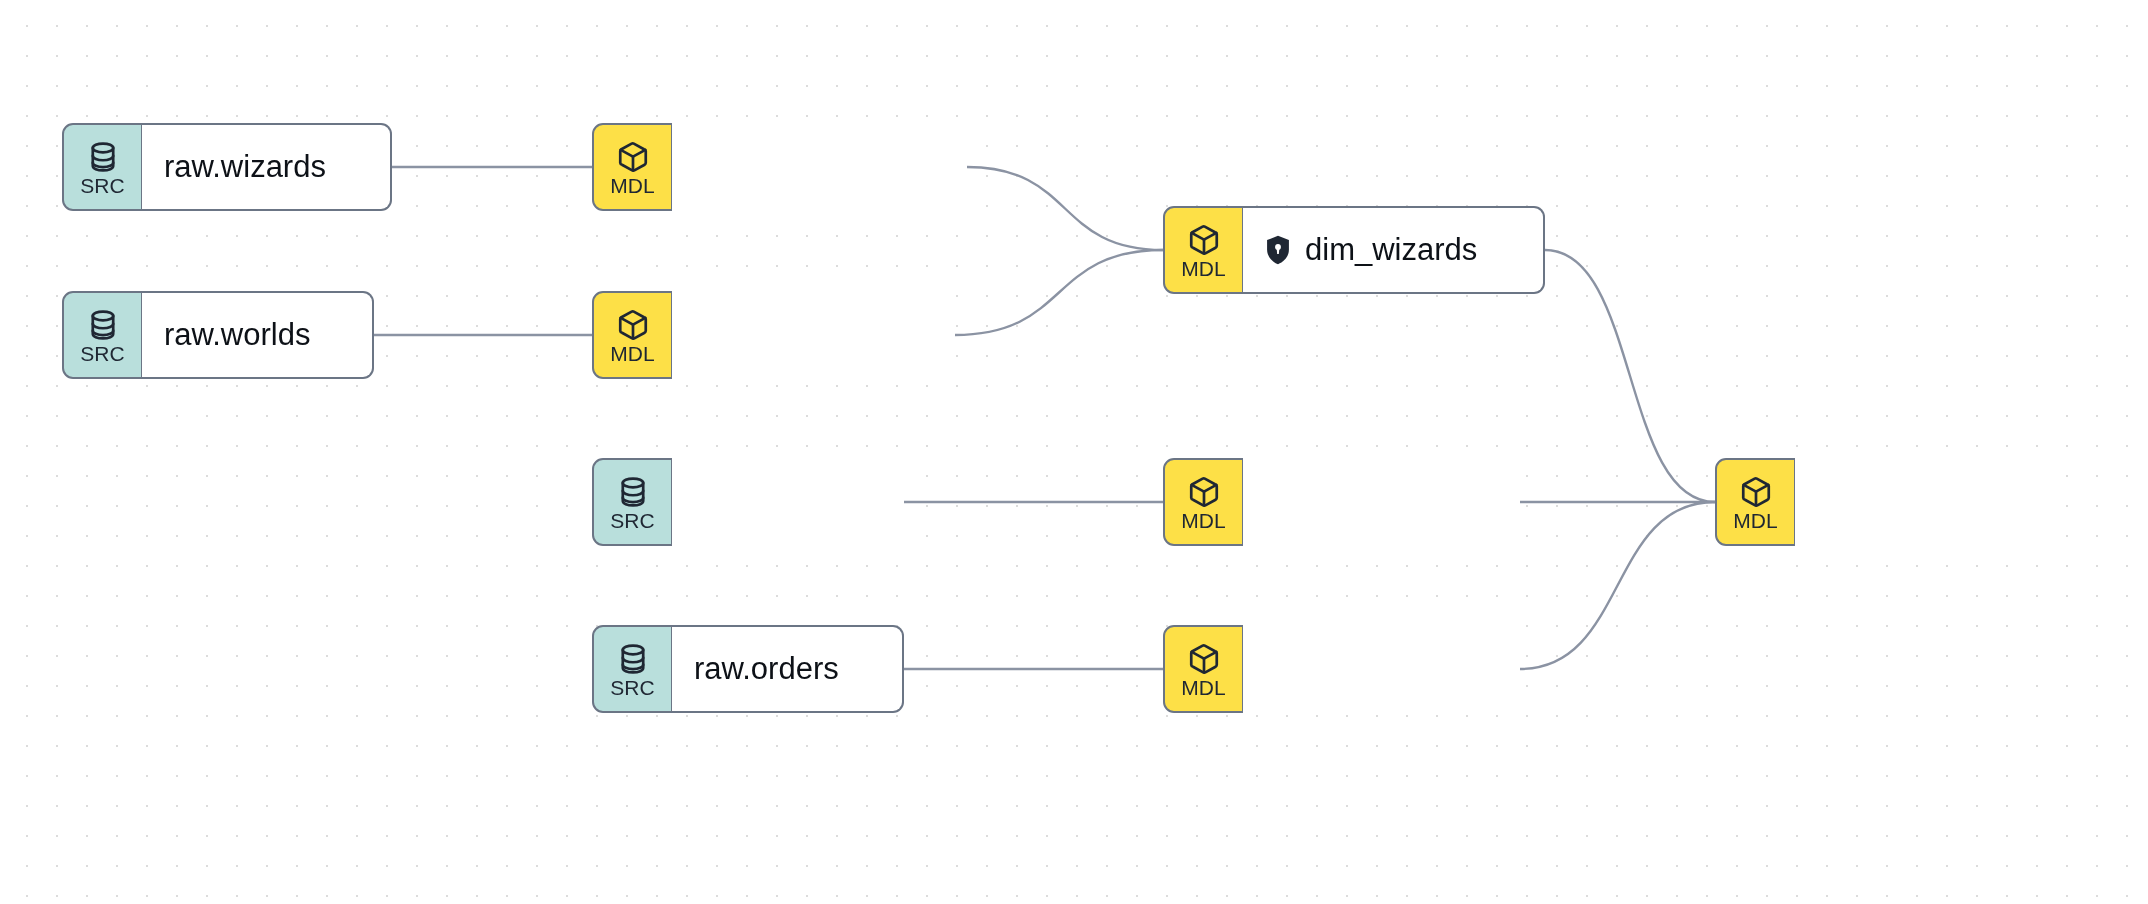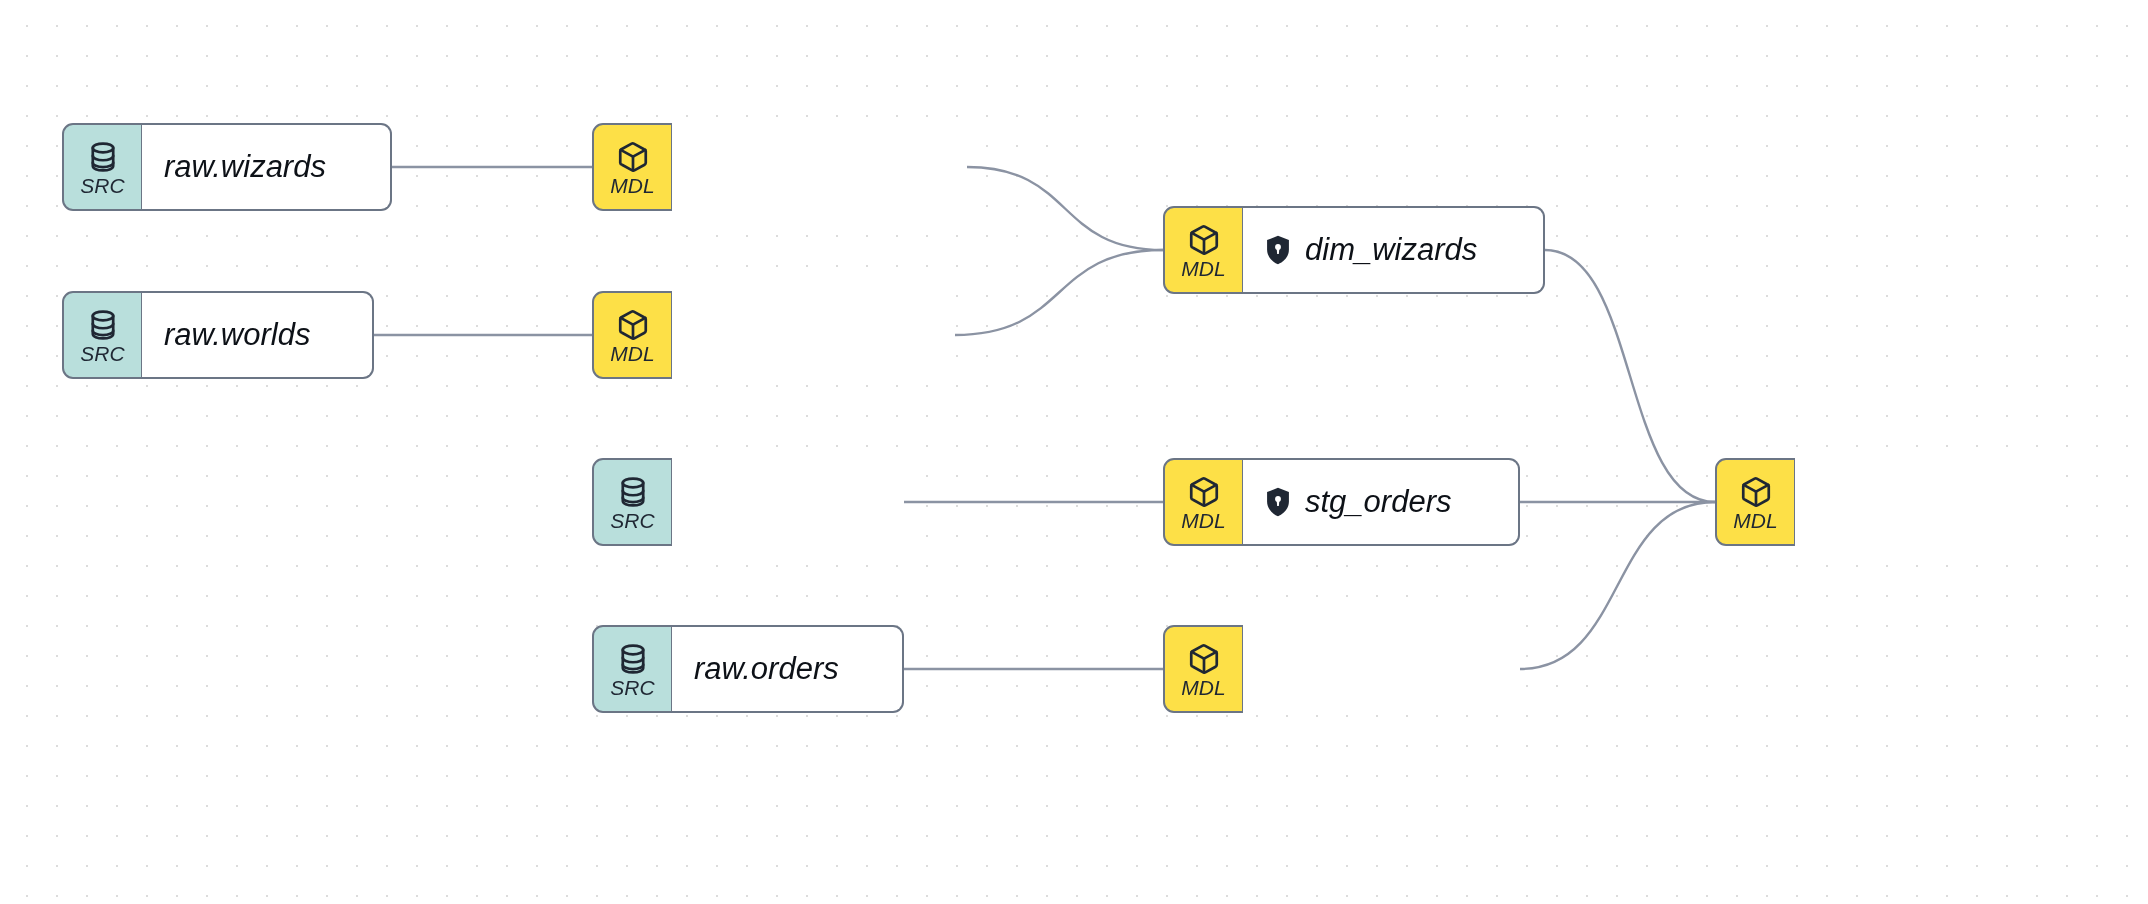--- a/index.html
+++ b/index.html
@@ -9,21 +9,20 @@
     background: #ffffff;
     font-family: "Liberation Sans", sans-serif;
   }
   #canvas {
     position: relative;
     width: 2148px; height: 904px;
     background-color: #ffffff;
     background-image: radial-gradient(circle, #dcdcdc 1.2px, transparent 1.3px);
     background-size: 30px 30px;
     background-position: 12px 11px;
-    font-style: italic;
   }
   #edges {
     position: absolute; left: 0; top: 0;
     width: 2148px; height: 904px;
     pointer-events: none;
   }
   .node {
     position: absolute;
     display: flex;
     align-items: stretch;
@@ -188,62 +187,52 @@
         <div class="badge badge-mdl">
           <span class="glyph">
             <svg width="34" height="34" viewBox="0 0 24 24" fill="none" stroke="#1f2733" stroke-width="1.9" stroke-linecap="round" stroke-linejoin="round">
               <path d="M21 7.9v8.2a1.6 1.6 0 0 1-.84 1.4l-7.2 3.95a1.6 1.6 0 0 1-1.52 0l-7.2-3.95A1.6 1.6 0 0 1 3 16.1V7.9a1.6 1.6 0 0 1 .84-1.4l7.2-3.95a1.6 1.6 0 0 1 1.52 0l7.2 3.95A1.6 1.6 0 0 1 21 7.9z"></path>
               <path d="M3.3 6.95 12 11.7l8.7-4.75"></path>
               <path d="M12 21.4V11.7"></path>
             </svg>
           </span>
           <span class="kind">MDL</span>
         </div>
+      </div>
+      <div class="node" style="left: 1163px; top: 625px; width: 357px; border-color: transparent;">
+        <div class="badge badge-mdl">
+          <span class="glyph">
+            <svg width="34" height="34" viewBox="0 0 24 24" fill="none" stroke="#1f2733" stroke-width="1.9" stroke-linecap="round" stroke-linejoin="round">
+              <path d="M21 7.9v8.2a1.6 1.6 0 0 1-.84 1.4l-7.2 3.95a1.6 1.6 0 0 1-1.52 0l-7.2-3.95A1.6 1.6 0 0 1 3 16.1V7.9a1.6 1.6 0 0 1 .84-1.4l7.2-3.95a1.6 1.6 0 0 1 1.52 0l7.2 3.95A1.6 1.6 0 0 1 21 7.9z"></path>
+              <path d="M3.3 6.95 12 11.7l8.7-4.75"></path>
+              <path d="M12 21.4V11.7"></path>
+            </svg>
+          </span>
+          <span class="kind">MDL</span>
+        </div>
+      </div>
+      <div class="node" style="left: 1163px; top: 206px; width: 382px; border-color: transparent;">
+        <div class="badge badge-mdl">
+          <span class="glyph">
+            <svg width="34" height="34" viewBox="0 0 24 24" fill="none" stroke="#1f2733" stroke-width="1.9" stroke-linecap="round" stroke-linejoin="round">
+              <path d="M21 7.9v8.2a1.6 1.6 0 0 1-.84 1.4l-7.2 3.95a1.6 1.6 0 0 1-1.52 0l-7.2-3.95A1.6 1.6 0 0 1 3 16.1V7.9a1.6 1.6 0 0 1 .84-1.4l7.2-3.95a1.6 1.6 0 0 1 1.52 0l7.2 3.95A1.6 1.6 0 0 1 21 7.9z"></path>
+              <path d="M3.3 6.95 12 11.7l8.7-4.75"></path>
+              <path d="M12 21.4V11.7"></path>
+            </svg>
+          </span>
+          <span class="kind">MDL</span>
+        </div>
         <div class="body">
           <span class="shield">
             <svg width="26" height="30" viewBox="0 0 20 23" xmlns="http://www.w3.org/2000/svg">
               <path fill="#1f2733" d="M10 0.6 1.6 3.9v7.2c0 5.1 3.5 9.3 8.4 11.3 4.9-2 8.4-6.2 8.4-11.3V3.9z"></path>
               <circle cx="10" cy="9.2" r="2.25" fill="#ffffff"></circle>
               <path fill="#ffffff" d="M8.9 9.4h2.2l-.45 5.1H9.35z"></path>
             </svg>
           </span>
-          <span class="label">stg_orders</span>
-        </div>
-      </div>
-      <div class="node" style="left: 1163px; top: 625px; width: 357px; border-color: transparent;">
-        <div class="badge badge-mdl">
-          <span class="glyph">
-            <svg width="34" height="34" viewBox="0 0 24 24" fill="none" stroke="#1f2733" stroke-width="1.9" stroke-linecap="round" stroke-linejoin="round">
-              <path d="M21 7.9v8.2a1.6 1.6 0 0 1-.84 1.4l-7.2 3.95a1.6 1.6 0 0 1-1.52 0l-7.2-3.95A1.6 1.6 0 0 1 3 16.1V7.9a1.6 1.6 0 0 1 .84-1.4l7.2-3.95a1.6 1.6 0 0 1 1.52 0l7.2 3.95A1.6 1.6 0 0 1 21 7.9z"></path>
-              <path d="M3.3 6.95 12 11.7l8.7-4.75"></path>
-              <path d="M12 21.4V11.7"></path>
-            </svg>
-          </span>
-          <span class="kind">MDL</span>
-        </div>
-      </div>
-      <div class="node" style="left: 1163px; top: 206px; width: 382px; border-color: transparent;">
-        <div class="badge badge-mdl">
-          <span class="glyph">
-            <svg width="34" height="34" viewBox="0 0 24 24" fill="none" stroke="#1f2733" stroke-width="1.9" stroke-linecap="round" stroke-linejoin="round">
-              <path d="M21 7.9v8.2a1.6 1.6 0 0 1-.84 1.4l-7.2 3.95a1.6 1.6 0 0 1-1.52 0l-7.2-3.95A1.6 1.6 0 0 1 3 16.1V7.9a1.6 1.6 0 0 1 .84-1.4l7.2-3.95a1.6 1.6 0 0 1 1.52 0l7.2 3.95A1.6 1.6 0 0 1 21 7.9z"></path>
-              <path d="M3.3 6.95 12 11.7l8.7-4.75"></path>
-              <path d="M12 21.4V11.7"></path>
-            </svg>
-          </span>
-          <span class="kind">MDL</span>
-        </div>
-        <div class="body">
-          <span class="shield">
-            <svg width="26" height="30" viewBox="0 0 20 23" xmlns="http://www.w3.org/2000/svg">
-              <path fill="#1f2733" d="M10 0.6 1.6 3.9v7.2c0 5.1 3.5 9.3 8.4 11.3 4.9-2 8.4-6.2 8.4-11.3V3.9z"></path>
-              <circle cx="10" cy="9.2" r="2.25" fill="#ffffff"></circle>
-              <path fill="#ffffff" d="M8.9 9.4h2.2l-.45 5.1H9.35z"></path>
-            </svg>
-          </span>
           <span class="label">dim_wizards</span>
         </div>
       </div>
       <div class="node" style="left: 1715px; top: 458px; width: 345px; border-color: transparent;">
         <div class="badge badge-mdl">
           <span class="glyph">
             <svg width="34" height="34" viewBox="0 0 24 24" fill="none" stroke="#1f2733" stroke-width="1.9" stroke-linecap="round" stroke-linejoin="round">
               <path d="M21 7.9v8.2a1.6 1.6 0 0 1-.84 1.4l-7.2 3.95a1.6 1.6 0 0 1-1.52 0l-7.2-3.95A1.6 1.6 0 0 1 3 16.1V7.9a1.6 1.6 0 0 1 .84-1.4l7.2-3.95a1.6 1.6 0 0 1 1.52 0l7.2 3.95A1.6 1.6 0 0 1 21 7.9z"></path>
               <path d="M3.3 6.95 12 11.7l8.7-4.75"></path>
               <path d="M12 21.4V11.7"></path>

